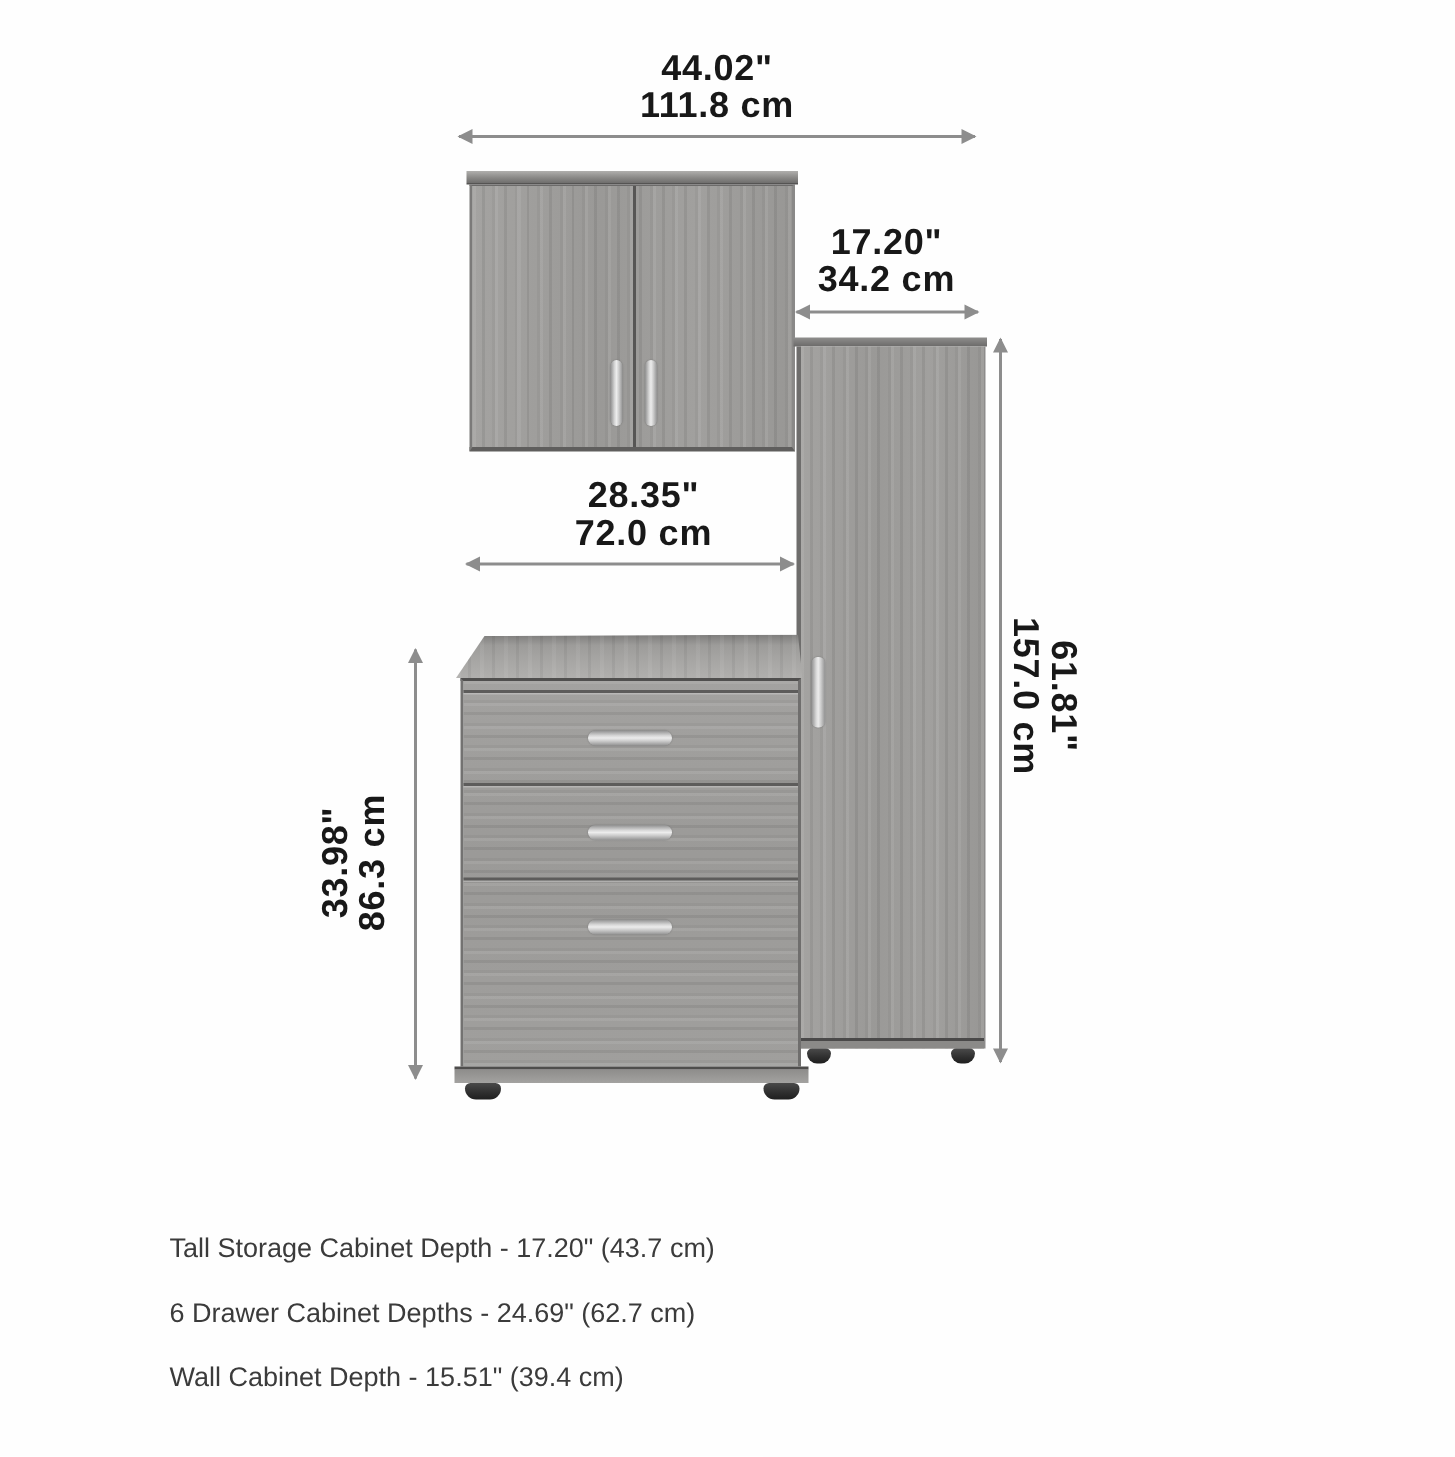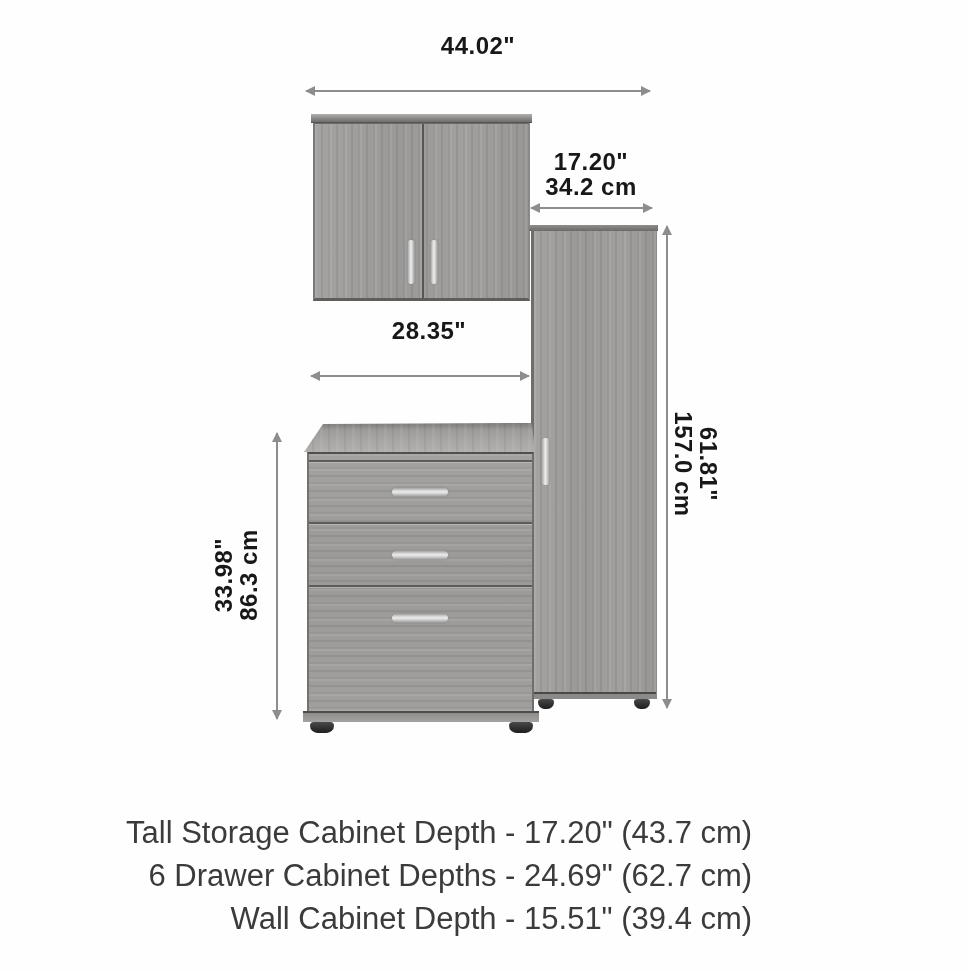--- a/index.html
+++ b/index.html
@@ -90,29 +90,30 @@
     left:303px;top:711px;width:236px;height:11px;z-index:3;
     background:linear-gradient(180deg,#8e8d8b,#a3a2a0);
     border-top:2px solid #4e4d4c;box-sizing:border-box;
   }
   .foot{
     position:absolute;background:linear-gradient(180deg,#4a4a4a,#2e2e2e 60%,#1f1f1f);
     border-radius:4px 4px 8px 8px;z-index:2;
   }
   .foot.front{z-index:3;}
   
-  .specs{position:absolute;left:126px;top:811px;color:#3b3b3b;font-size:31px;line-height:43px;z-index:4;text-align:right;}
+  .specs{position:absolute;left:113px;top:811px;color:#3b3b3b;font-size:18px;line-height:43px;z-index:4;}
 </style>
 </head>
 <body>
 
 <div id="canvas">
 
   <div class="dim-label" style="left:368px;top:33px;width:220px;">
     <span>44.02"</span>
+    <span>111.8 cm</span>
   </div>
   <div class="h-arrow" style="left:306px;top:90px;width:344px;z-index:2;"></div>
 
   <div class="dim-label" style="left:501px;top:149px;width:180px;">
     <span>17.20"</span>
     <span>34.2 cm</span>
   </div>
   <div class="h-arrow" style="left:531px;top:207px;width:121px;z-index:2;"></div>
 
   <div class="cab wall-top"></div>
@@ -131,20 +132,21 @@
   <div class="foot" style="left:634px;top:699px;width:16px;height:10px;"></div>
 
   <div class="v-arrow" style="left:666px;top:226px;height:482px;z-index:2;"></div>
   <div class="dim-label rot" style="left:592px;top:435px;transform:rotate(90deg);">
     <span>61.81"</span>
     <span>157.0 cm</span>
   </div>
 
   <div class="dim-label" style="left:329px;top:318px;width:200px;">
     <span>28.35"</span>
+    <span>72.0 cm</span>
   </div>
   <div class="h-arrow" style="left:311px;top:375px;width:218px;z-index:2;"></div>
 
   <div class="cab drawer-topface"></div>
   <div class="cab drawer-body woodH">
     <div class="drawer-div" style="top:6px;"></div>
     <div class="drawer-div" style="top:68px;"></div>
     <div class="drawer-div" style="top:131px;"></div>
   </div>
   <div class="handleH" style="left:392px;top:487px;width:56px;height:10px;"></div>

